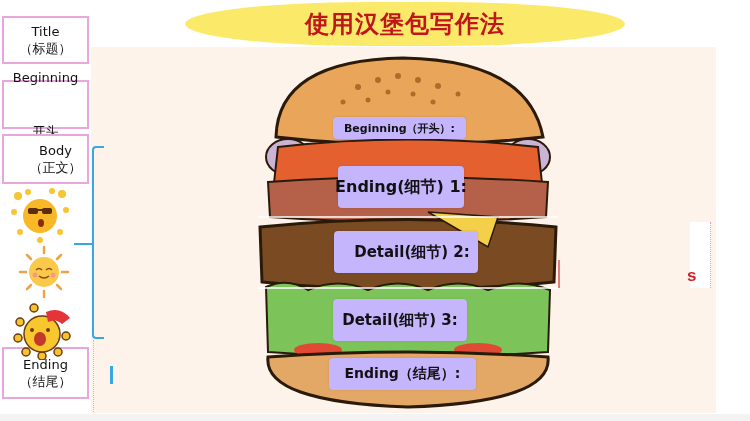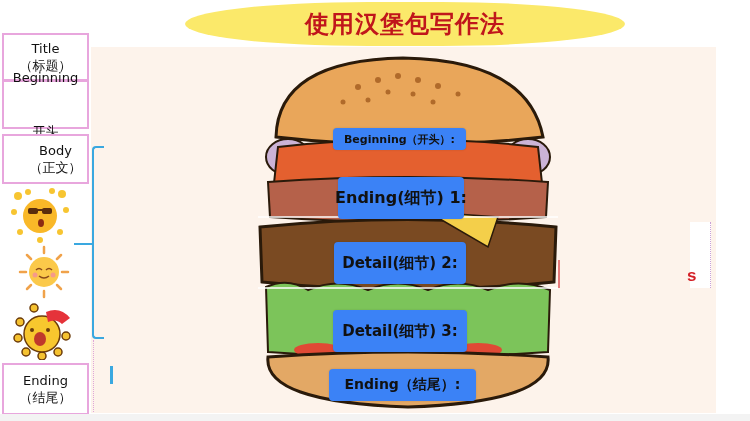--- a/index.html
+++ b/index.html
@@ -6,47 +6,47 @@
   body { width:750px; height:421px; position:relative; overflow:hidden; background:#ffffff; font-family:"DejaVu Sans", sans-serif; }
   .abs { position:absolute; }
   .label-box { position:absolute; left:2px; width:87px; border:2px solid #e8a6dd; background:#fff; box-sizing:border-box; text-align:center; color:#111; font-size:13px; line-height:17px; display:flex; flex-direction:column; justify-content:center; align-items:center; }
   .panel { position:absolute; left:91px; top:47px; width:625px; height:366px; background:#fdf3eb; }
   .title-pill { position:absolute; left:185px; top:2px; width:440px; height:44px; background:#fbe96a; border-radius:50% / 60%; display:flex; align-items:center; justify-content:center; }
   .title-text { color:#c0161b; font-size:24px; font-weight:bold; letter-spacing:1px; }
   .bottom-bar { position:absolute; left:0; top:414px; width:750px; height:7px; background:#f3f3f3; }
   .brace { position:absolute; left:92px; top:146px; width:12px; height:193px; border-left:2px solid #3aa8e0; border-top:2px solid #3aa8e0; border-bottom:2px solid #3aa8e0; border-radius:4px 0 0 4px; box-sizing:border-box; }
   .brace-tip { position:absolute; left:74px; top:243px; width:18px; height:2px; background:#3aa8e0; }
   .blue-tick { position:absolute; left:110px; top:366px; width:3px; height:18px; background:#3aa8e0; }
-  .burger-label { position:absolute; background:#3b82f6; border-radius:4px; color:#111; font-weight:bold; font-family:"DejaVu Sans", sans-serif; display:flex; align-items:center; justify-content:center; white-space:nowrap; box-shadow:0 0 2px rgba(0,0,0,0.15);margin-top:11px; }
+  .burger-label { position:absolute; background:#c4b5fd; border-radius:4px; color:#111; font-weight:bold; font-family:"DejaVu Sans", sans-serif; display:flex; align-items:center; justify-content:center; white-space:nowrap; box-shadow:0 0 2px rgba(0,0,0,0.15); }
   .sun { position:absolute; }
   .red-s { position:absolute; left:687px; top:266px; color:#d42027; font-weight:bold; font-size:17px; font-family:"Liberation Sans", sans-serif; }
   .red-line { position:absolute; left:558px; top:260px; width:2px; height:28px; background:#e57a7a; }
   .white-patch { position:absolute; left:690px; top:222px; width:20px; height:66px; background:#fff; border-right:1px dotted #c9a0d6; }
   .dot-line { position:absolute; left:93px; top:340px; width:0; height:72px; border-left:1px dotted #e0a6d8; }
 </style>
 </head>
 <body>
 
 <div class="title-pill">
   <span class="title-text">使用汉堡包写作法</span>
 </div>
 
-<div class="label-box" style="top:16px;height:48px;margin-top:17px;">
+<div class="label-box" style="top:16px;height:48px;">
   <span>Title</span>
   <span>（标题）</span>
 </div>
 <div class="label-box" style="top:80px;height:49px;gap:37px;">
   <span>Beginning</span>
   <span>开头</span>
 </div>
 <div class="label-box" style="top:134px;height:50px;padding-left:20px;">
   <span>Body</span>
   <span>（正文）</span>
 </div>
-<div class="label-box" style="top:363px;height:52px;">
+<div class="label-box" style="top:347px;height:52px;">
   <span>Ending</span>
   <span>（结尾）</span>
 </div>
 
 <div class="panel"></div>
 
 <div class="brace"></div>
 <div class="brace-tip"></div>
 <div class="dot-line"></div>
 <div class="blue-tick"></div>
@@ -133,21 +133,21 @@
   <path d="M8 235 Q30 225 50 238 Q80 225 110 238 Q140 225 170 238 Q200 225 230 238 Q260 225 292 238 L290 300 Q150 310 10 300 Z" fill="#7cc45a" stroke="#2a1a0a" stroke-width="2"></path>
   <line x1="0" y1="236" x2="300" y2="236" stroke="#fff" stroke-width="1.5"></line>
   <ellipse cx="60" cy="298" rx="24" ry="7" fill="#e04a35"></ellipse>
     <ellipse cx="220" cy="298" rx="24" ry="7" fill="#e04a35"></ellipse>
 
   <path d="M10 305 Q150 295 290 305 Q295 350 150 355 Q5 350 10 305 Z" fill="#e3a865" stroke="#2a1a0a" stroke-width="3"></path>
 </svg>
 
 <div class="burger-label" style="left:333px;top:117px;width:133px;height:22px;font-size:11px;">Beginning（开头）:</div>
 <div class="burger-label" style="left:338px;top:166px;width:126px;height:42px;font-size:16px;">Ending(细节) 1:</div>
-<div class="burger-label" style="left:334px;top:231px;width:132px;height:42px;font-size:15px;">Detail(细节) 2:</div>
+<div class="burger-label" style="left:334px;top:231px;width:132px;height:42px;font-size:15px;padding-left:12px;">Detail(细节) 2:</div>
 <div class="burger-label" style="left:333px;top:299px;width:134px;height:42px;font-size:15px;">Detail(细节) 3:</div>
 <div class="burger-label" style="left:329px;top:358px;width:147px;height:32px;font-size:14px;">Ending（结尾）:</div>
 
 <div class="red-line"></div>
 <div class="white-patch"></div>
 <div class="red-s">s</div>
 
 <div class="bottom-bar"></div>
 
 </body></html>

